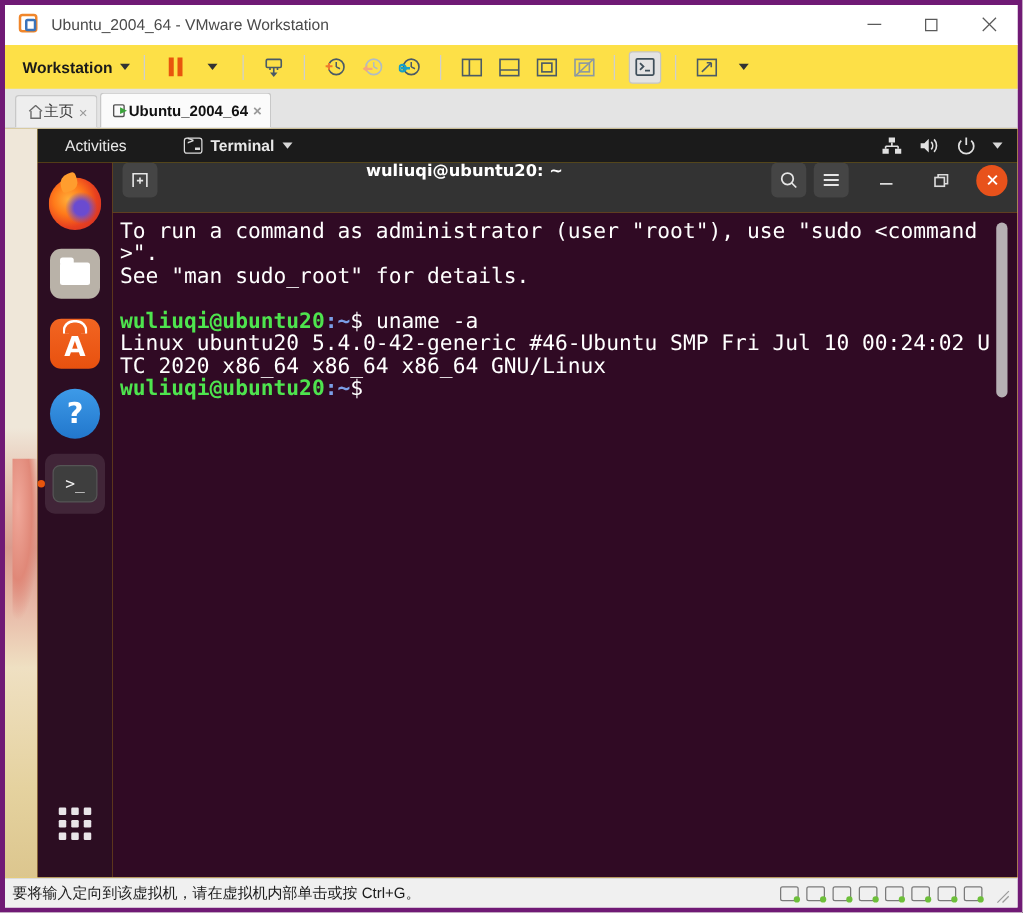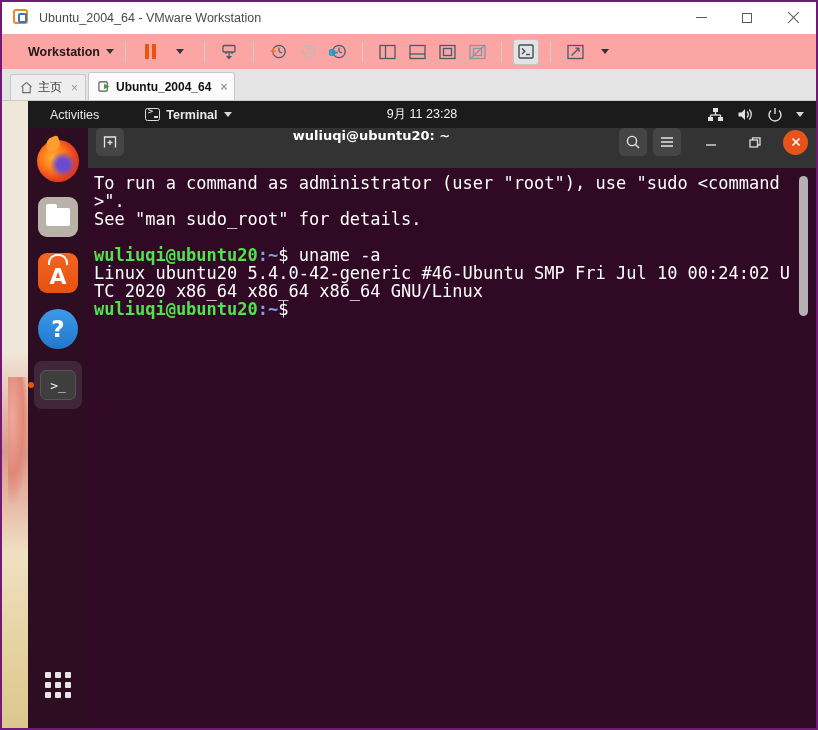--- a/index.html
+++ b/index.html
@@ -18,21 +18,21 @@
     height: 730px;
     background: #f0f0f0;
   }
 
   
   .vm-window {
     position: absolute;
     left: 0; top: 0;
     width: 818px; height: 730px;
     background: #fbfbfb;
-    border: 2px solid #701a75;
+    border: 4px solid #701a75;
     box-sizing: border-box;
     display: flex;
     flex-direction: column;
   }
 
   
   .titlebar {
     height: 31px;
     background: #ffffff;
     display: flex;
@@ -89,26 +89,26 @@
   .glyph-close::before, .glyph-close::after {
     content: ""; position: absolute; left: -1px; top: 5px;
     width: 15px; height: 1px; background: #5a5a5a;
   }
   .glyph-close::before { transform: rotate(45deg); }
   .glyph-close::after  { transform: rotate(-45deg); }
 
   
   .toolbar {
     height: 36px;
-    background: #fca5a5;
+    background: #fde047;
     display: flex;
     align-items: center;
     flex: 0 0 auto;
     border-bottom: 1px solid #e3e3e3;
-    padding-left: 24px;
+    padding-left: 12px;
     box-sizing: border-box;
   }
   .tb-menu {
     font-size: 12.5px;
     color: #1a1a1a;
     font-weight: bold;
     display: flex; align-items: center;
     padding: 3px 2px;
   }
   .caret {
@@ -158,21 +158,20 @@
     display: flex; align-items: center;
     padding: 0 7px 0 9px;
     font-size: 12px;
     color: #3b3b3b;
     background: #eeeeee;
     border: 1px solid #c8c8c8;
     border-bottom: none;
     border-radius: 3px 3px 0 0;
     margin-right: 2px;
     box-sizing: border-box;
-    gap: 5px;
   }
   .tab.active {
     background: #fbfbfb;
     color: #111;
     font-weight: bold;
     height: 28px;
   }
   .tab-close {
     font-size: 12px; color: #9a9a9a; margin-left: 4px;
   }
@@ -682,21 +681,20 @@
 
       <div class="ubuntu-topbar">
         <div class="activities">
           <span>Activities</span>
         </div>
         <div class="app-menu">
           <span class="term-mini"></span>
           <span>Terminal</span>
           <span class="menu-caret"></span>
         </div>
-        <div class="clock">9月 11  23:28</div>
         <div class="tray">
           <svg width="17" height="15" viewBox="0 0 17 15">
             <rect x="6" y="1" width="5" height="4" fill="#e0e0e0"></rect>
             <rect x="1" y="10" width="5" height="4" fill="#e0e0e0"></rect>
             <rect x="11" y="10" width="5" height="4" fill="#e0e0e0"></rect>
             <line x1="8.5" y1="5" x2="8.5" y2="8" stroke="#e0e0e0" stroke-width="1.3"></line>
             <line x1="3.5" y1="8" x2="13.5" y2="8" stroke="#e0e0e0" stroke-width="1.3"></line>
             <line x1="3.5" y1="8" x2="3.5" y2="10" stroke="#e0e0e0" stroke-width="1.3"></line>
             <line x1="13.5" y1="8" x2="13.5" y2="10" stroke="#e0e0e0" stroke-width="1.3"></line>
           </svg>
@@ -796,15 +794,29 @@
 <span class="t-green">wuliuqi@ubuntu20</span><span class="t-blue">:~</span><span class="t-white">$ uname -a</span>
 <span class="t-white">Linux ubuntu20 5.4.0-42-generic #46-Ubuntu SMP Fri Jul 10 00:24:02 UTC 2020 x86_64 x86_64 x86_64 GNU/Linux</span>
 <span class="t-green">wuliuqi@ubuntu20</span><span class="t-blue">:~</span><span class="t-white">$ </span></pre>
           <div class="scrollbar-track">
             <div class="scrollbar-thumb"></div>
           </div>
         </div>
       </div>
     </div>
 
+    <div class="statusbar">
+      <span>要将输入定向到该虚拟机，请在虚拟机内部单击或按 Ctrl+G。</span>
+      <div class="status-icons">
+        <span class="dev-ico"></span>
+        <span class="dev-ico"></span>
+        <span class="dev-ico"></span>
+        <span class="dev-ico"></span>
+        <span class="dev-ico"></span>
+        <span class="dev-ico"></span>
+        <span class="dev-ico"></span>
+        <span class="dev-ico"></span>
+        <span class="resize-grip"></span>
+      </div>
+    </div>
   </div>
 
 </div>
 
 </body></html>

